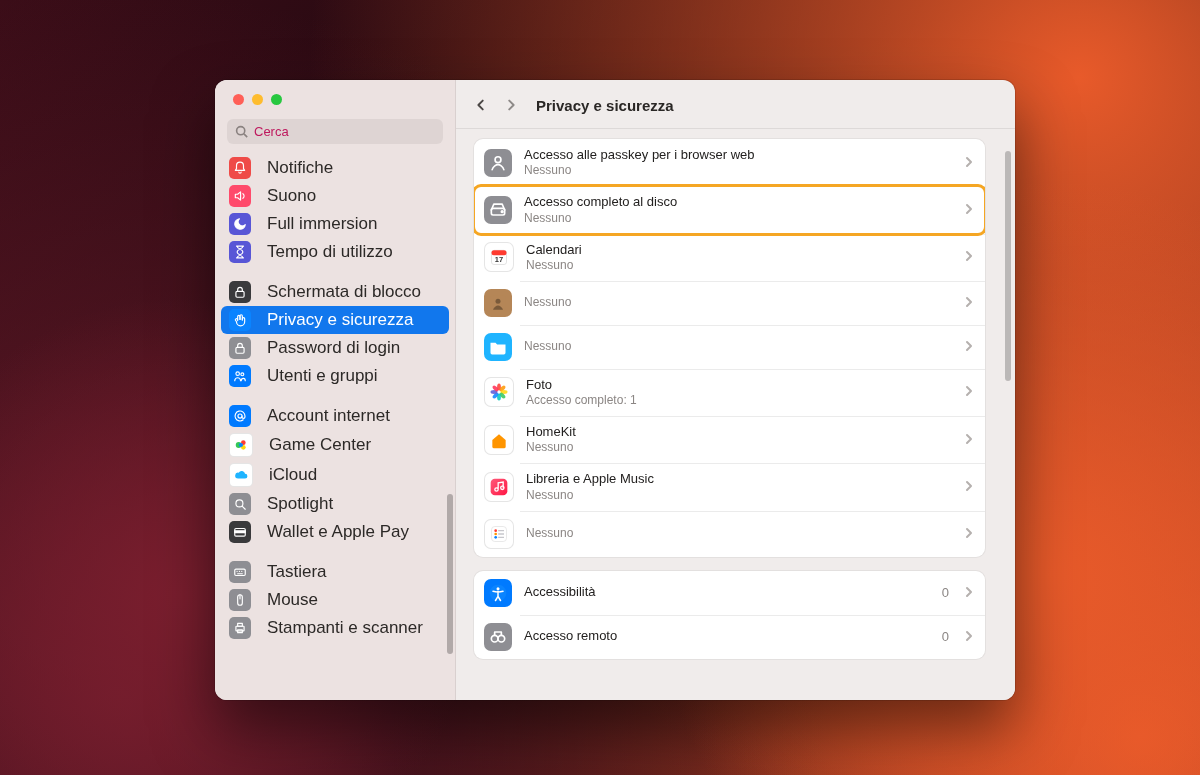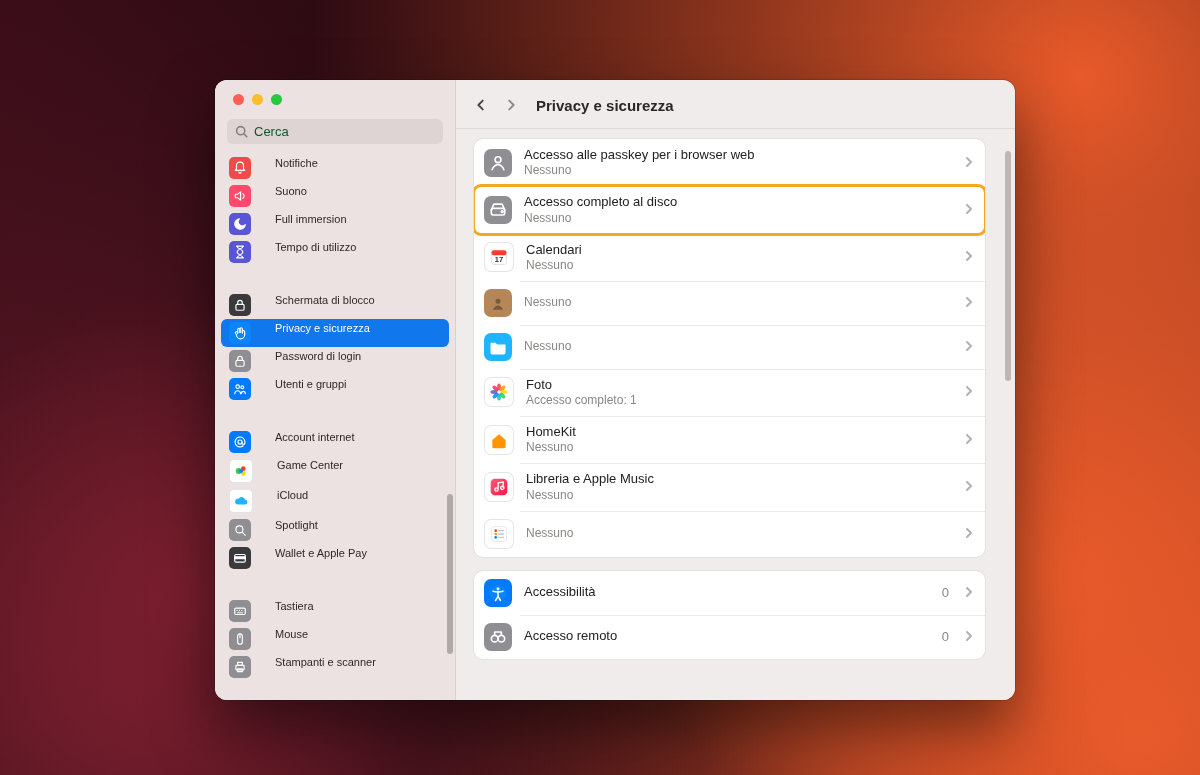--- a/index.html
+++ b/index.html
@@ -12,28 +12,28 @@
   .desktop::before{content:"";position:absolute;left:-120px;bottom:-120px;width:600px;height:600px;border-radius:50%;background:radial-gradient(circle,#7a1e2e 0%, rgba(122,30,46,0) 70%);}
   .desktop::after{content:"";position:absolute;right:-250px;bottom:-200px;width:800px;height:800px;border-radius:50%;background:radial-gradient(circle,#e85a2a 0%, rgba(232,90,42,0) 70%);}
 
   .window{position:absolute;left:215px;top:80px;width:800px;height:620px;border-radius:12px;background:#f0eceb;display:flex;box-shadow:0 30px 60px rgba(0,0,0,0.5),0 0 0 1px rgba(0,0,0,0.12);overflow:hidden;z-index:10;}
   .sidebar{width:240px;flex:0 0 240px;background:#ece2e1;border-right:1px solid rgba(0,0,0,0.08);display:flex;flex-direction:column;}
   .traffic{display:flex;gap:8px;padding:14px 0 10px 18px;}
   .tl{width:11px;height:11px;border-radius:50%;}
   .tl.red{background:#ff5f57;}
   .tl.yellow{background:#febc2e;}
   .tl.green{background:#28c840;}
-  .search{margin:4px 12px 10px 12px;background:rgba(0,0,0,0.06);border-radius:6px;display:flex;align-items:center;padding:5px 8px;color:#14532d;font-size:13px;}
+  .search{margin:4px 12px 10px 12px;background:rgba(0,0,0,0.06);border-radius:6px;display:flex;align-items:center;padding:5px 8px;color:#be185d;font-size:13px;}
   .search svg{flex:0 0 auto;}
   .search span{margin-left:6px;}
   .sb-scroll{flex:1;overflow:hidden;position:relative;}
   .sb-list{padding:0 6px 10px 6px;}
-  .sb-group{margin-top:25px;}
+  .sb-group{margin-top:12px;}
   .sb-group:first-child{margin-top:0;}
-  .sb-item{display:flex;gap:24px;padding:3px 8px;border-radius:6px;font-size:11px;color:#2c2927;cursor:default;}
+  .sb-item{display:flex;align-items:center;gap:16px;padding:3px 8px;border-radius:6px;font-size:17px;color:#2c2927;cursor:default;}
   .sb-item.selected{background:#1177ed;color:#fff;}
   .sb-icon{width:22px;height:22px;border-radius:5px;display:flex;align-items:center;justify-content:center;flex:0 0 22px;}
   .sb-icon svg{display:block;}
   .sb-handle{position:absolute;right:2px;top:340px;width:6px;height:160px;background:rgba(0,0,0,0.25);border-radius:3px;}
 
   .content{flex:1;display:flex;flex-direction:column;}
   .topbar{display:flex;align-items:center;gap:4px;padding:12px 18px 10px 12px;border-bottom:1px solid rgba(0,0,0,0.08);}
   .navbtn{width:26px;height:26px;display:flex;align-items:center;justify-content:center;color:#8e8a88;border-radius:6px;}
   .navbtn.enabled{color:#4b4745;}
   .title{font-size:15px;font-weight:700;color:#2a2725;margin-left:8px;}

